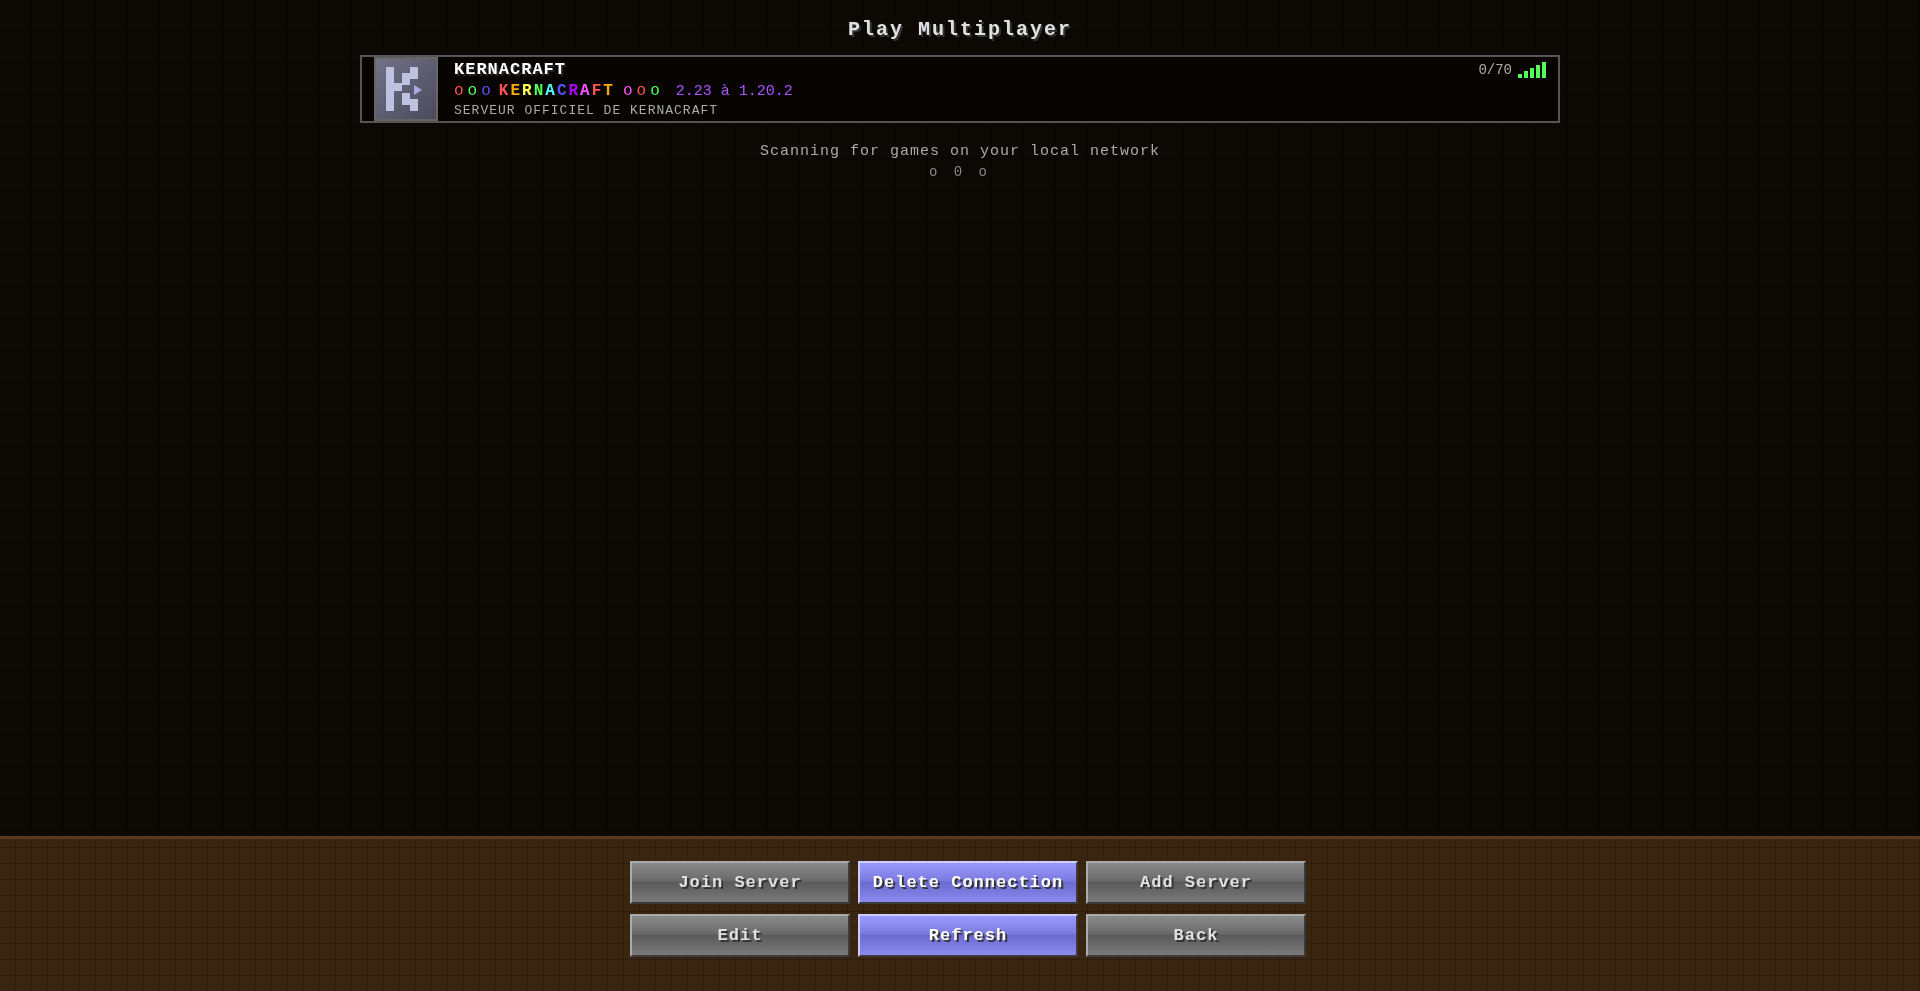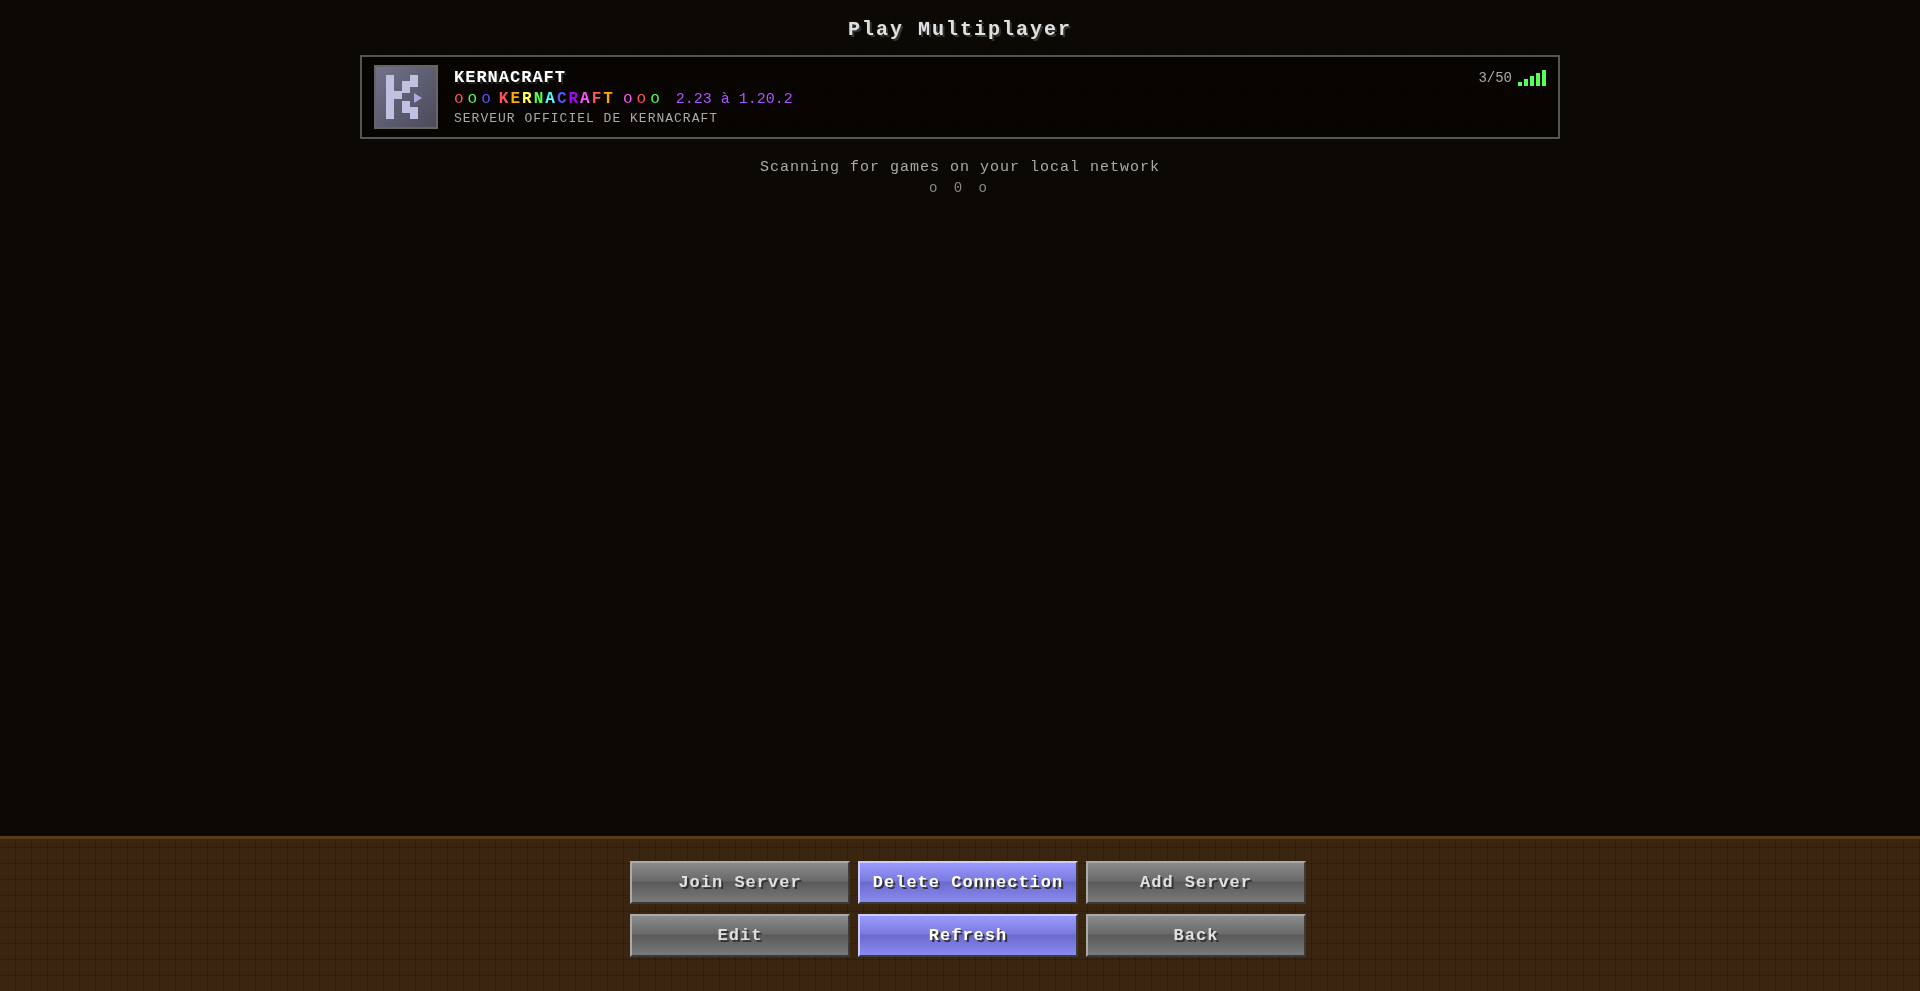--- a/index.html
+++ b/index.html
@@ -100,21 +100,21 @@
       flex: 1;
       overflow-y: auto;
     }
 
     
     .server-entry {
       display: flex;
       align-items: center;
       background: rgba(0,0,0,0.4);
       border: 2px solid #555;
-      padding: 8px 12px;
+      padding: 0 12px;
       margin-bottom: 4px;
       cursor: pointer;
     }
 
     .server-icon {
       width: 64px;
       height: 64px;
       background: #4a4a4a;
       border: 2px solid #666;
       margin-right: 16px;
@@ -337,21 +337,21 @@
             <polygon points="38,26 38,36 46,31" fill="rgba(180,180,240,0.9)"></polygon>
           </svg>
         </div>
       </div>
 
       <div class="server-info">
 
         <div class="server-name-line">
           <span class="server-name">KERNACRAFT</span>
           <div class="server-status-right">
-            <span class="player-count">3/50</span>
+            <span class="player-count">0/70</span>
 
             <div class="signal-bars">
               <div style="height:4px;" class="signal-bar"></div>
               <div style="height:7px;" class="signal-bar"></div>
               <div style="height:10px;" class="signal-bar"></div>
               <div style="height:13px;" class="signal-bar"></div>
               <div style="height:16px;" class="signal-bar"></div>
             </div>
           </div>
         </div>

